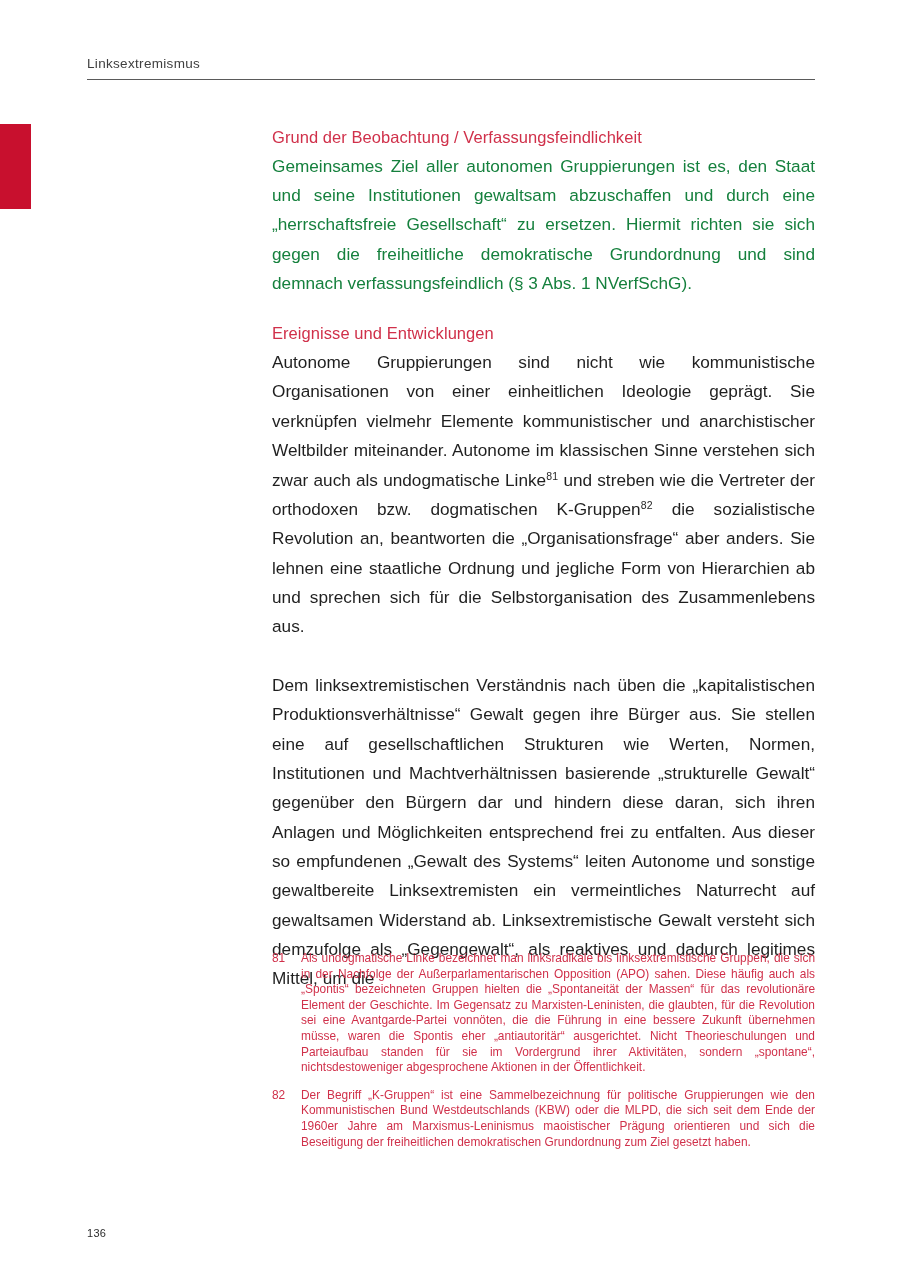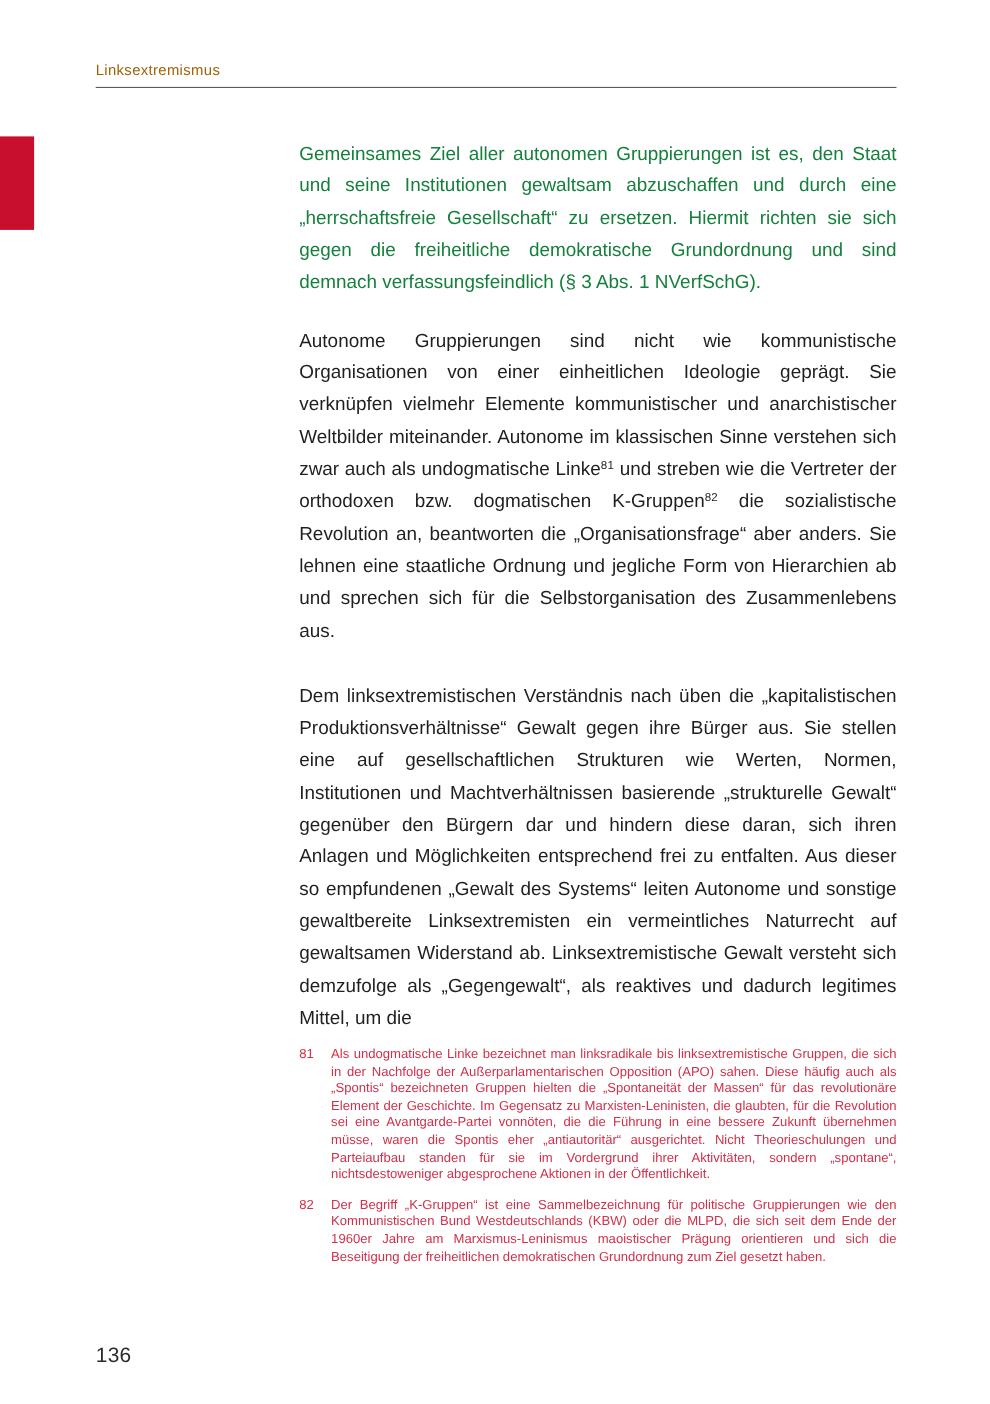--- a/index.html
+++ b/index.html
@@ -26,21 +26,21 @@
   
   .running-header {
     position: absolute;
     left: 87px;
     top: 55px;
     width: 728px;
   }
   .running-header-text {
     font-size: 13.5px;
     letter-spacing: 0.32px;
-    color: #a16207;
+    color: #404040;
     line-height: 18px;
     font-weight: 400;
   }
   .header-rule {
     position: absolute;
     left: 87px;
     top: 79px;
     width: 728px;
     height: 1px;
     background: #5a5a5a;
@@ -135,45 +135,47 @@
   }
   .footnote-text {
     display: block;
   }
 
   
   .folio {
     position: absolute;
     left: 87px;
     top: 1223px;
-    font-size: 19px;
+    font-size: 11px;
     color: #2b2b2b;
     letter-spacing: 0.3px;
     line-height: 20px;
   }
 </style>
 </head>
 <body>
 
 <div class="page">
 
   <div class="running-header">
     <div class="running-header-text">Linksextremismus</div>
   </div>
   <div class="header-rule"></div>
 
   <div class="margin-tab" style="background: rgb(200, 16, 46);"></div>
 
   <div class="content">
 
     <div class="section">
+      <h2 class="section-heading" style="color: rgb(208, 48, 74);">Grund der Beobachtung / Verfassungsfeindlichkeit</h2>
       <p class="body-par" style="color: #15803d;">Gemeinsames Ziel aller autonomen Gruppierungen ist es, den Staat und seine Institutionen gewaltsam abzuschaffen und durch eine „herrschaftsfreie Gesellschaft“ zu ersetzen. Hiermit richten sie sich gegen die freiheitliche demokratische Grundordnung und sind demnach verfassungsfeindlich (§ 3 Abs. 1 NVerfSchG).</p>
     </div>
 
     <div class="section">
+      <h2 class="section-heading" style="color: rgb(208, 48, 74);">Ereignisse und Entwicklungen</h2>
 
       <p class="body-par force-justify" style="color: rgb(31, 31, 31);"><span>Autonome Gruppierungen sind nicht wie kommunistische Organisationen von einer einheitlichen Ideologie geprägt. Sie verknüpfen vielmehr Elemente kommunistischer und anarchistischer Weltbilder miteinander. Autonome im klassischen Sinne verstehen sich zwar auch als undogmatische Linke</span><sup class="fnref">81</sup><span> und streben wie die Vertreter der orthodoxen bzw. dogmatischen K-Gruppen</span><sup class="fnref">82</sup><span> </span><span>die sozialistische Revolution an, beantworten die „Organisationsfrage“ aber anders. Sie lehnen eine staatliche Ordnung und jegliche Form von Hierarchien ab und sprechen sich für die Selbstorganisation des Zusammenlebens aus.</span></p>
 
       <p class="body-par" style="color: rgb(31, 31, 31);">Dem linksextremistischen Verständnis nach üben die „kapitalistischen Produktionsverhältnisse“ Gewalt gegen ihre Bürger aus. Sie stellen eine auf gesellschaftlichen Strukturen wie Werten, Normen, Institutionen und Machtverhältnissen basierende „strukturelle Gewalt“ gegenüber den Bürgern dar und hindern diese daran, sich ihren Anlagen und Möglichkeiten entsprechend frei zu entfalten. Aus dieser so empfundenen „Gewalt des Systems“ leiten Autonome und sonstige gewaltbereite Linksextremisten ein vermeintliches Naturrecht auf gewaltsamen Widerstand ab. Linksextremistische Gewalt versteht sich demzufolge als „Gegengewalt“, als reaktives und dadurch legitimes Mittel, um die</p>
     </div>
 
   </div>
 
   <div class="footnotes" style="color: rgb(208, 48, 74);">
 

